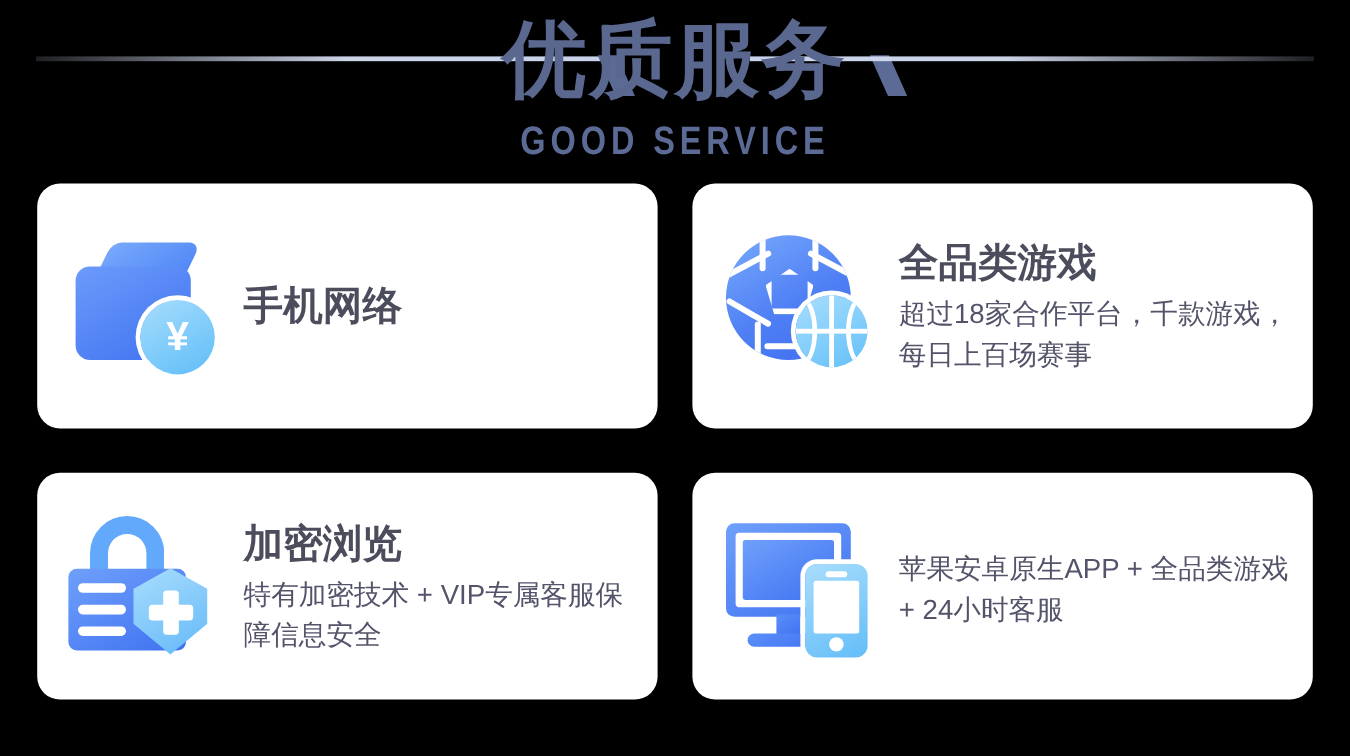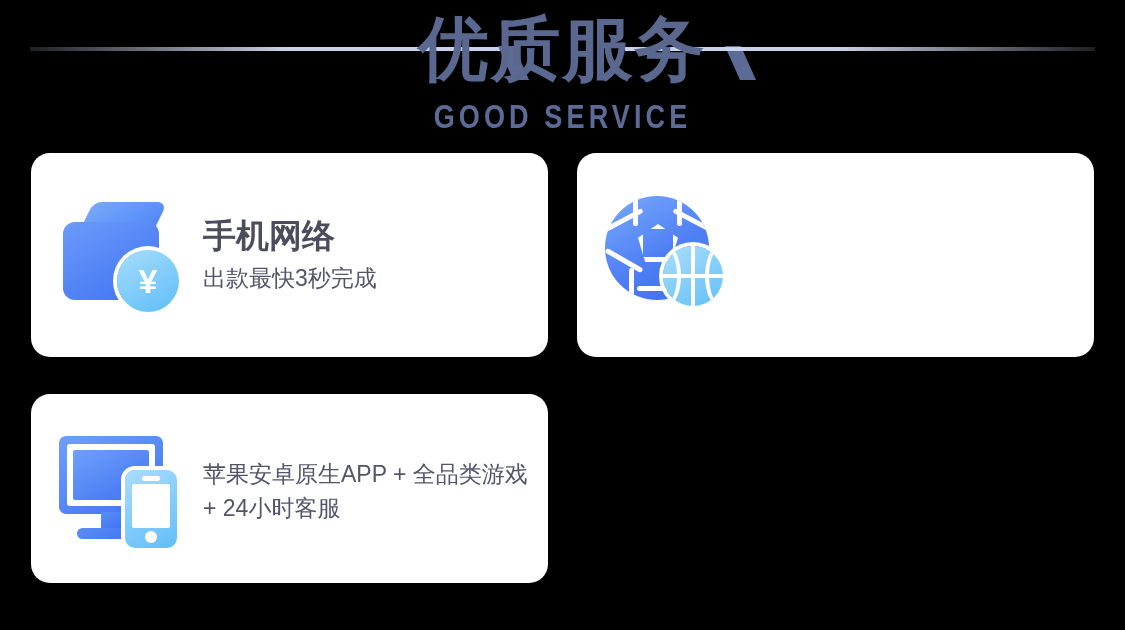--- a/index.html
+++ b/index.html
@@ -364,21 +364,20 @@
         <div class="ic wallet-flap"></div>
         <div class="ic wallet-body"></div>
         <div class="ic wallet-clip"></div>
         <div class="ic wallet-clip-dot"></div>
         <div class="ic coin">
           <span>¥</span>
         </div>
       </div>
       <div class="card-text">
         <div class="card-title">手机网络</div>
-        <div class="card-sub">出款最快3秒完成</div>
       </div>
     </div>
 
     <div class="card">
       <div class="card-icon">
         <div class="ic ball">
           <div class="center"></div>
           <div class="seam" style="left:-4px; top:22px; width:44px; transform:rotate(-28deg);"></div>
           <div class="seam" style="left:66px; top:22px; width:44px; transform:rotate(28deg);"></div>
           <div class="seam" style="left:28px; top:-2px; width:5px; height:32px;"></div>
@@ -389,22 +388,42 @@
           <div class="seam" style="left:76px; top:72px; width:5px; height:34px;"></div>
           <div class="seam" style="left:32px; top:90px; width:42px;"></div>
         </div>
         <div class="ic basket">
           <div class="bl v"></div>
           <div class="bl h"></div>
           <div class="bl c1"></div>
           <div class="bl c2"></div>
         </div>
       </div>
+      <div class="card-text">
+        <div class="card-title">全品类游戏</div>
+        <div class="card-sub">超过18家合作平台，千款游戏，每日上百场赛事</div>
+      </div>
     </div>
 
+    <div class="card">
+      <div class="card-icon">
+        <div class="ic lock-shackle"></div>
+        <div class="ic lock-body"></div>
+        <div class="ic lock-slot s1"></div>
+        <div class="ic lock-slot s2"></div>
+        <div class="ic lock-slot s3"></div>
+        <div class="ic shield"></div>
+        <div class="ic shield-cross-v"></div>
+        <div class="ic shield-cross-h"></div>
+      </div>
+      <div class="card-text">
+        <div class="card-title">加密浏览</div>
+        <div class="card-sub">特有加密技术 + VIP专属客服保障信息安全</div>
+      </div>
+    </div>
 
     <div class="card">
       <div class="card-icon">
         <div class="ic monitor-frame"></div>
         <div class="ic monitor-inner"></div>
         <div class="ic monitor-screen"></div>
         <div class="ic monitor-neck"></div>
         <div class="ic monitor-base"></div>
         <div class="ic phone"></div>
         <div class="ic phone-screen"></div>

